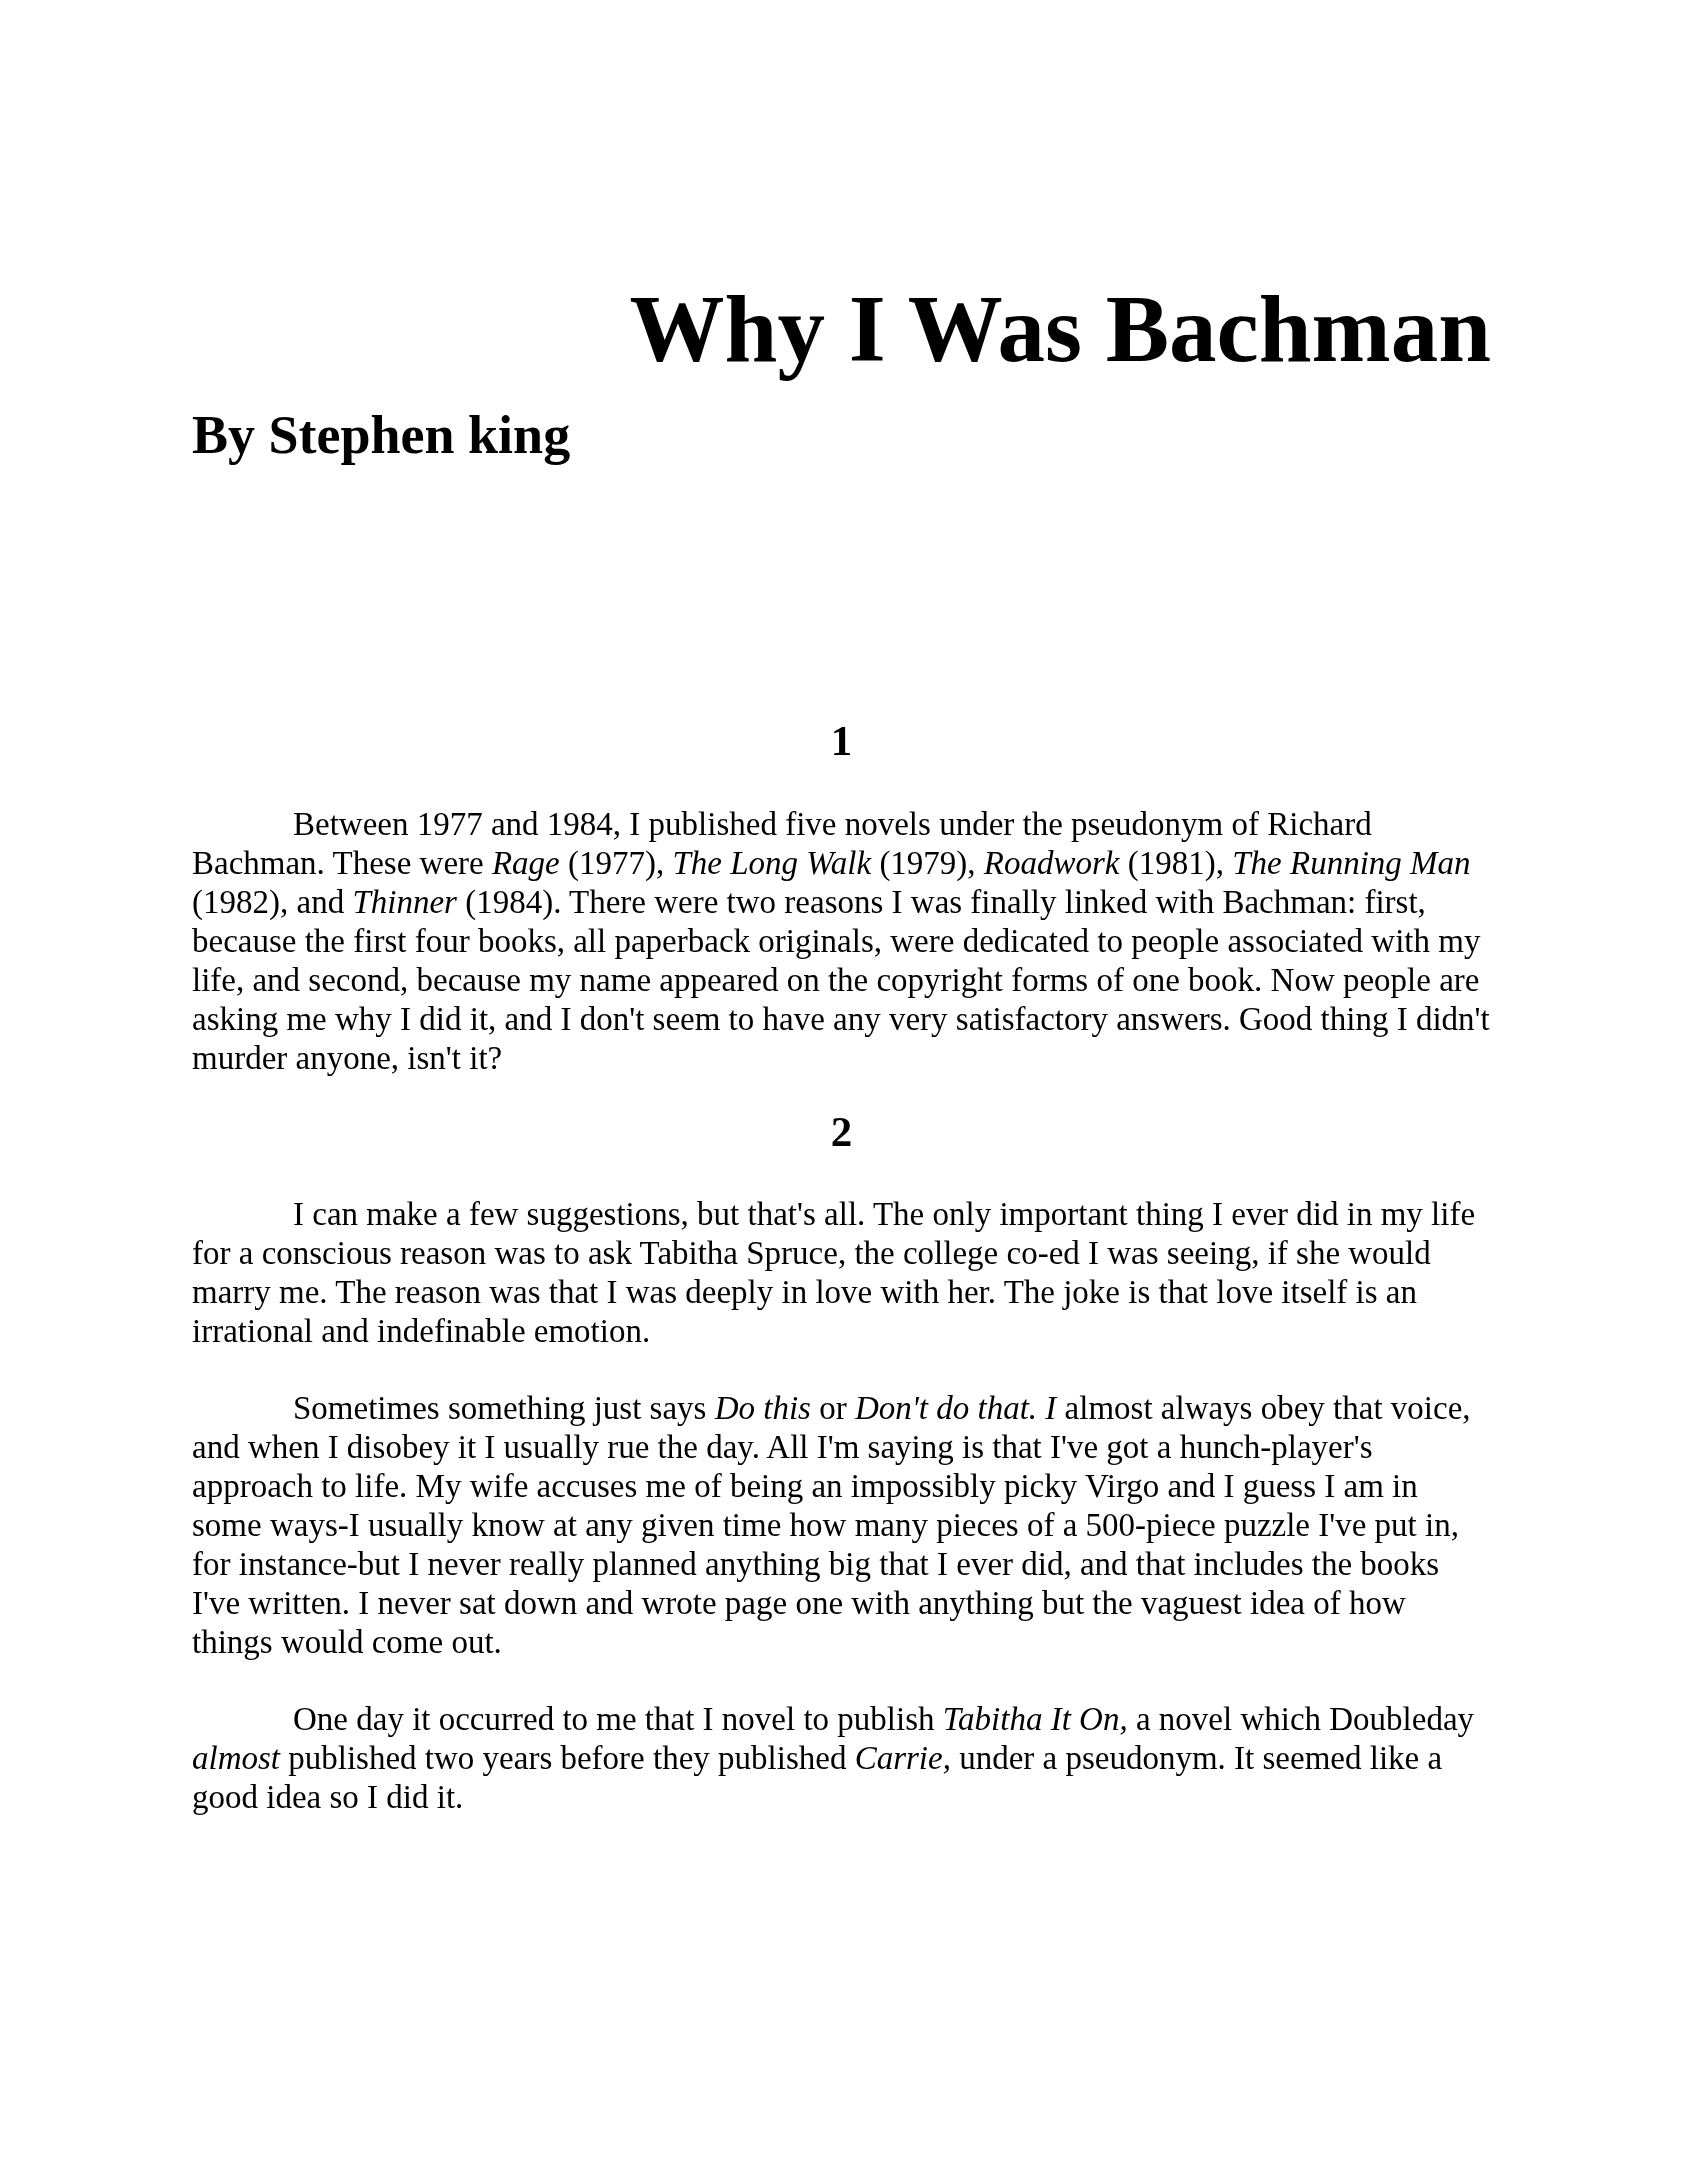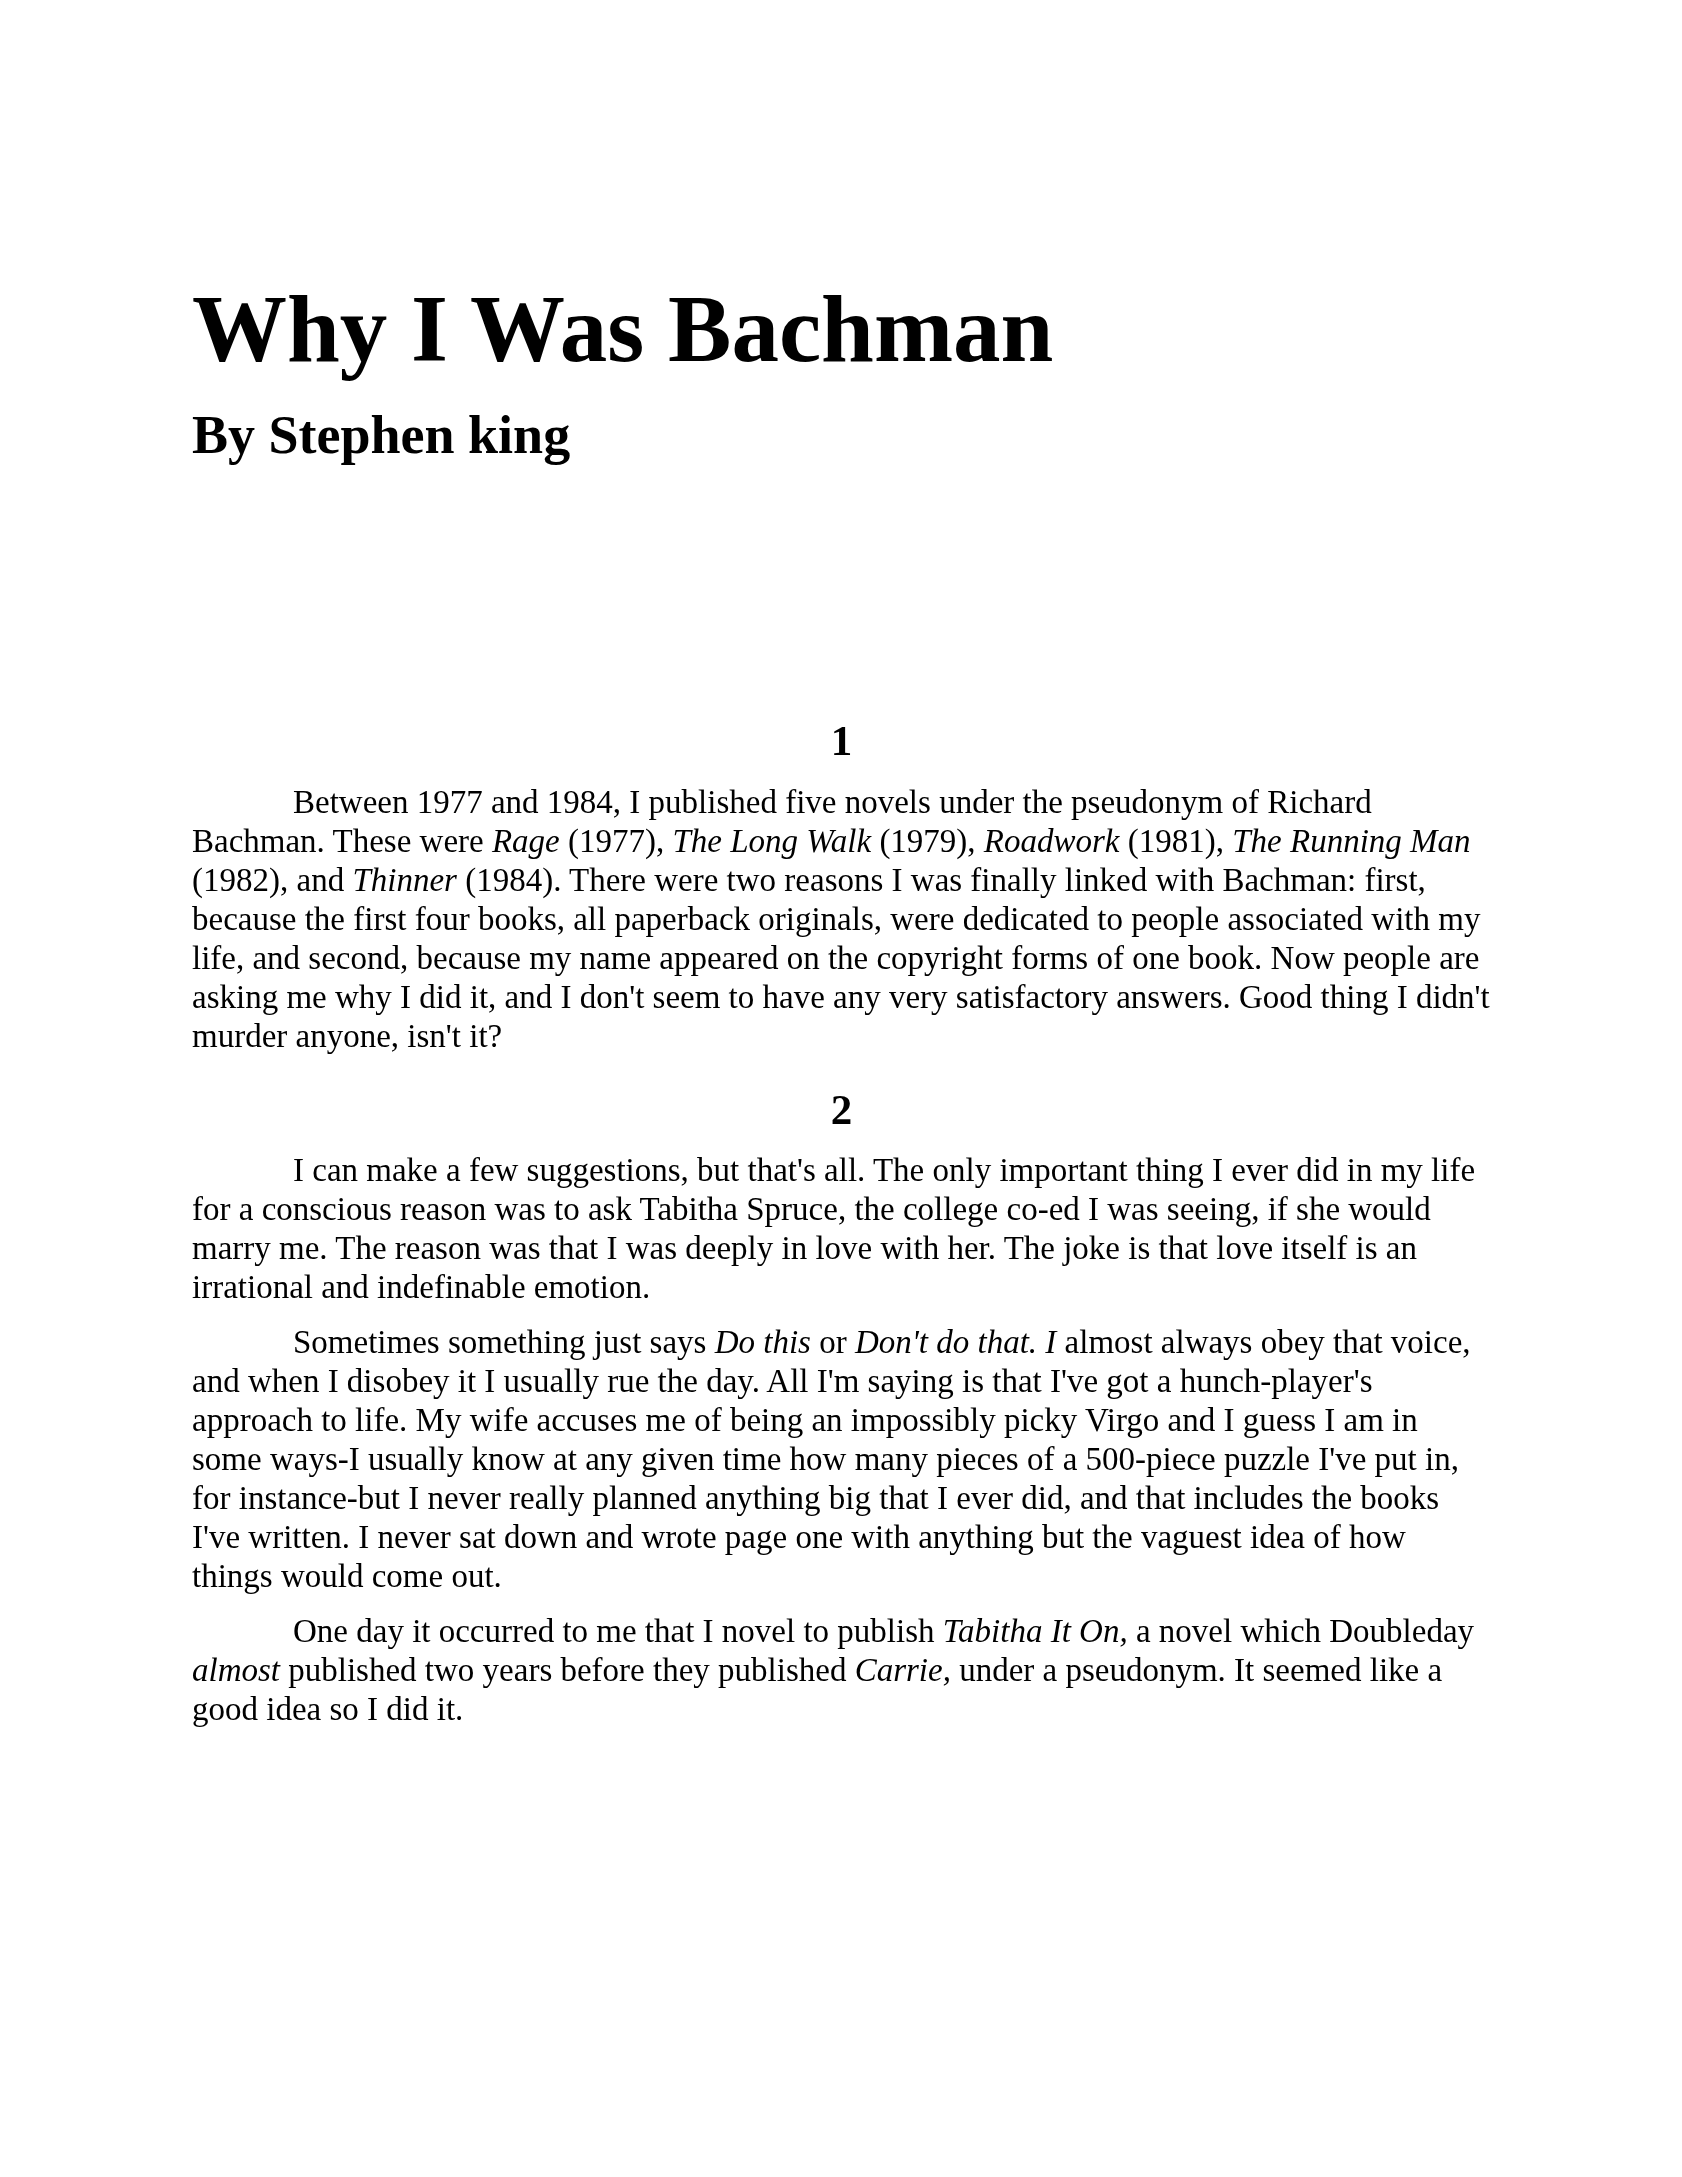--- a/index.html
+++ b/index.html
@@ -18,41 +18,41 @@
     overflow: hidden;
   }
   .content {
     padding: 0 192px;
   }
   .doc-title {
     margin: 272px 0 0 0;
     font-size: 95px;
     font-weight: bold;
     line-height: 1.22;
-    text-align: left;
+    text-align: right;
     letter-spacing: 0;
   }
   .doc-byline {
     margin: 15.6px 0 0 0;
     font-size: 54px;
     font-weight: bold;
     line-height: 1.2;
     text-align: left;
   }
   .sec-heading {
     margin: 0;
     font-size: 43px;
     font-weight: bold;
     line-height: 1.2;
     text-align: center;
   }
   .section-1 .sec-heading { margin-top: 247px; }
   .section-2 .sec-heading { margin-top: 28px; }
   p.body-para {
-    margin: 16px 0 0 0;
+    margin: 38px 0 0 0;
     font-size: 33px;
     line-height: 39px;
     text-align: left;
     text-indent: 101px;
   }
   p.body-para em {
     font-style: italic;
     font-weight: normal;
   }
 </style>

